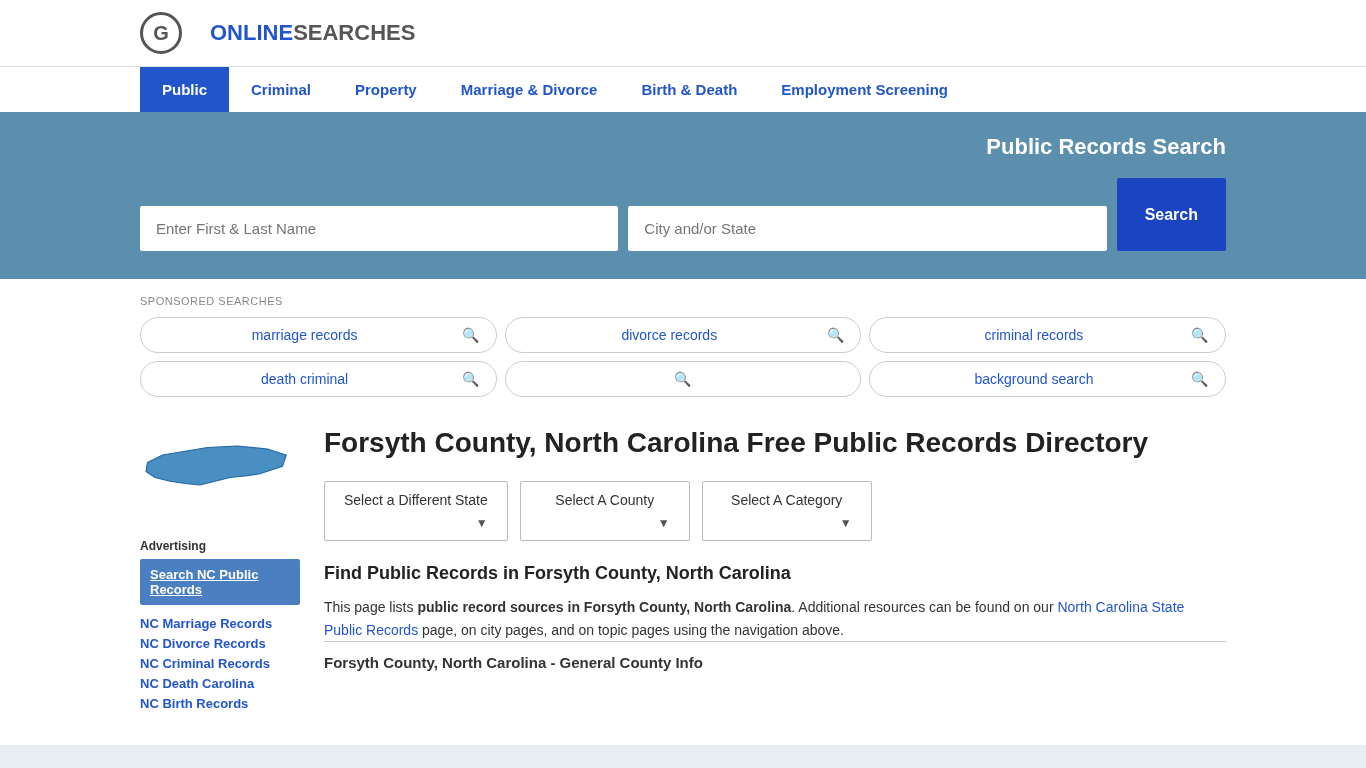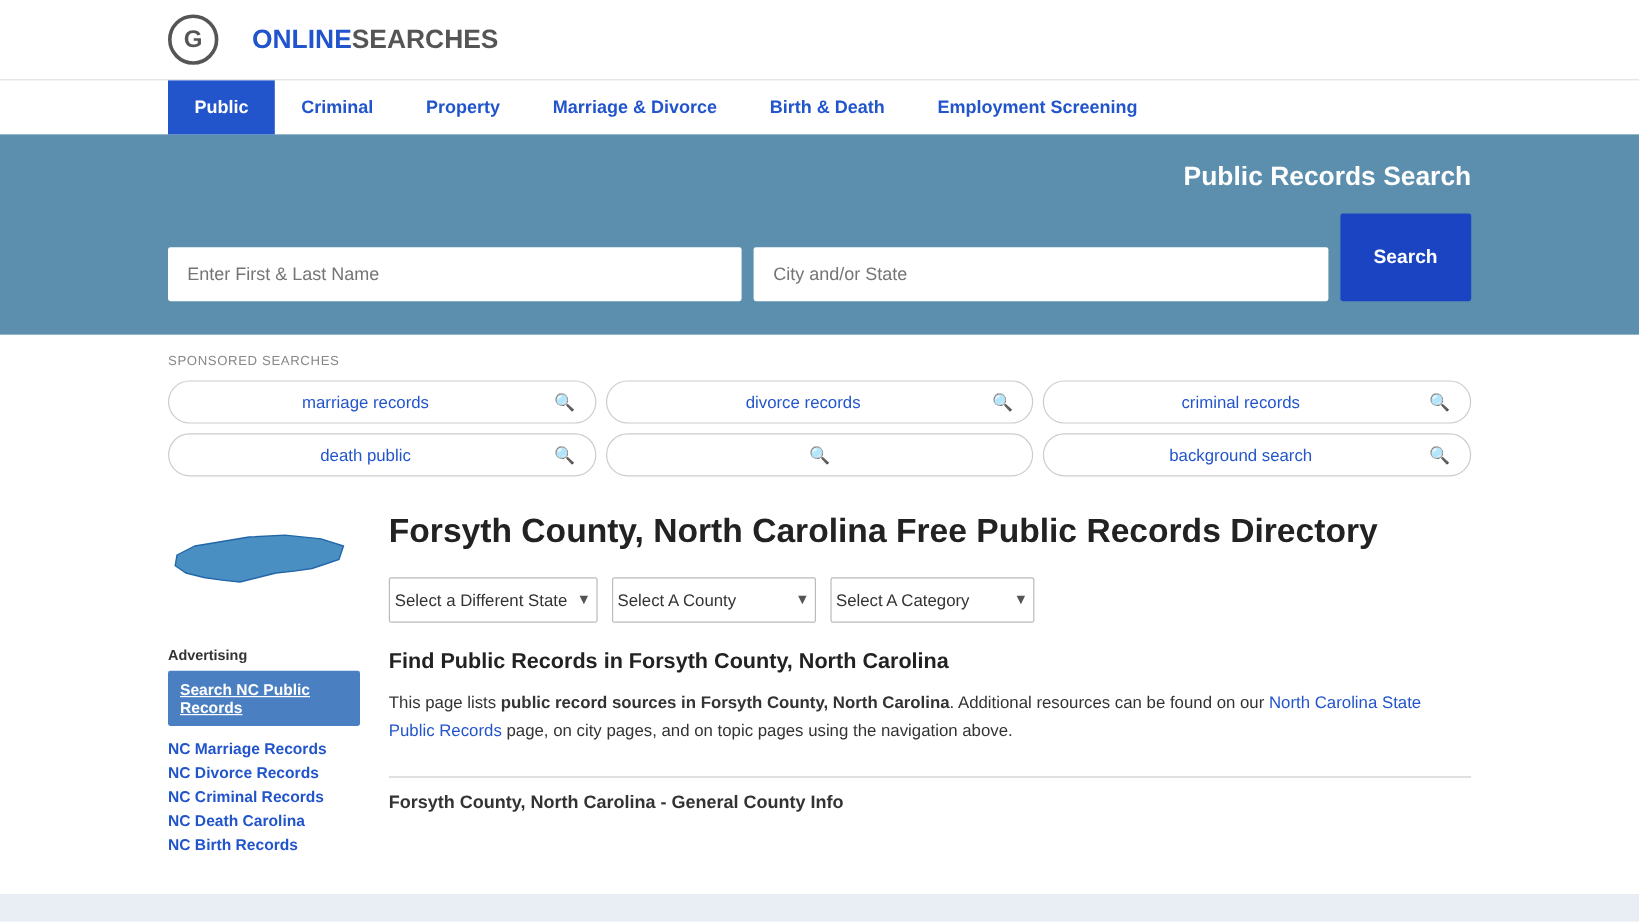--- a/index.html
+++ b/index.html
@@ -44,25 +44,25 @@
     .ad-button { background: #4a7fc1; color: #fff; padding: 8px 10px; font-size: 13px; font-weight: bold; border-radius: 2px; display: block; margin-bottom: 10px; }
     .sidebar-links { list-style: none; }
     .sidebar-links li { margin-bottom: 4px; }
     .sidebar-links li a { color: #2255cc; text-decoration: none; font-size: 13px; font-weight: bold; }
 
     .main-content { flex: 1; }
     .page-title { font-size: 28px; font-weight: bold; color: #222; margin-bottom: 20px; line-height: 1.3; }
 
     
     .dropdowns { display: flex; gap: 12px; margin-bottom: 22px; }
-    .dropdown-select { border: 1px solid #bbb; border-radius: 2px; padding: 10px 4px; font-size: 14px; color: #333; background: #fff; cursor: pointer; display: flex; align-items: flex-start; gap: 8px; min-width: 170px; }
+    .dropdown-select { border: 1px solid #bbb; border-radius: 2px; padding: 10px 19px; font-size: 14px; color: #333; background: #fff; cursor: pointer; display: flex; align-items: center; gap: 8px; min-width: 170px; flex-direction: column; }
     .dropdown-select span.arrow { color: #555; font-size: 12px; margin-left: auto; }
 
     .find-title { font-size: 18px; font-weight: bold; color: #222; margin-bottom: 12px; }
-    .description { font-size: 14px; line-height: 1.6; color: #333; margin-bottom: 28px; }
+    .description { font-size: 14px; line-height: 1.6; color: #333; margin-bottom: 0; }
     .description strong { font-weight: bold; }
     .description a { color: #2255cc; text-decoration: none; }
 
     .section-divider { border: none; border-top: 1px solid #ccc; margin-bottom: 12px; }
     .county-info-title { font-size: 15px; font-weight: bold; color: #333; }
   </style>
 </head>
 <body>
 
 <div class="header">
@@ -114,21 +114,21 @@
     </div>
     <div class="sponsored-item">
       <a href="#">divorce records</a>
       <span class="search-icon">🔍</span>
     </div>
     <div class="sponsored-item">
       <a href="#">criminal records</a>
       <span class="search-icon">🔍</span>
     </div>
     <div class="sponsored-item">
-      <a href="#">death public</a>
+      <a href="#">death criminal</a>
       <span class="search-icon">🔍</span>
     </div>
     <div class="sponsored-item">
       <span class="search-icon">🔍</span>
     </div>
     <div class="sponsored-item">
       <a href="#">background search</a>
       <span class="search-icon">🔍</span>
     </div>
   </div>

